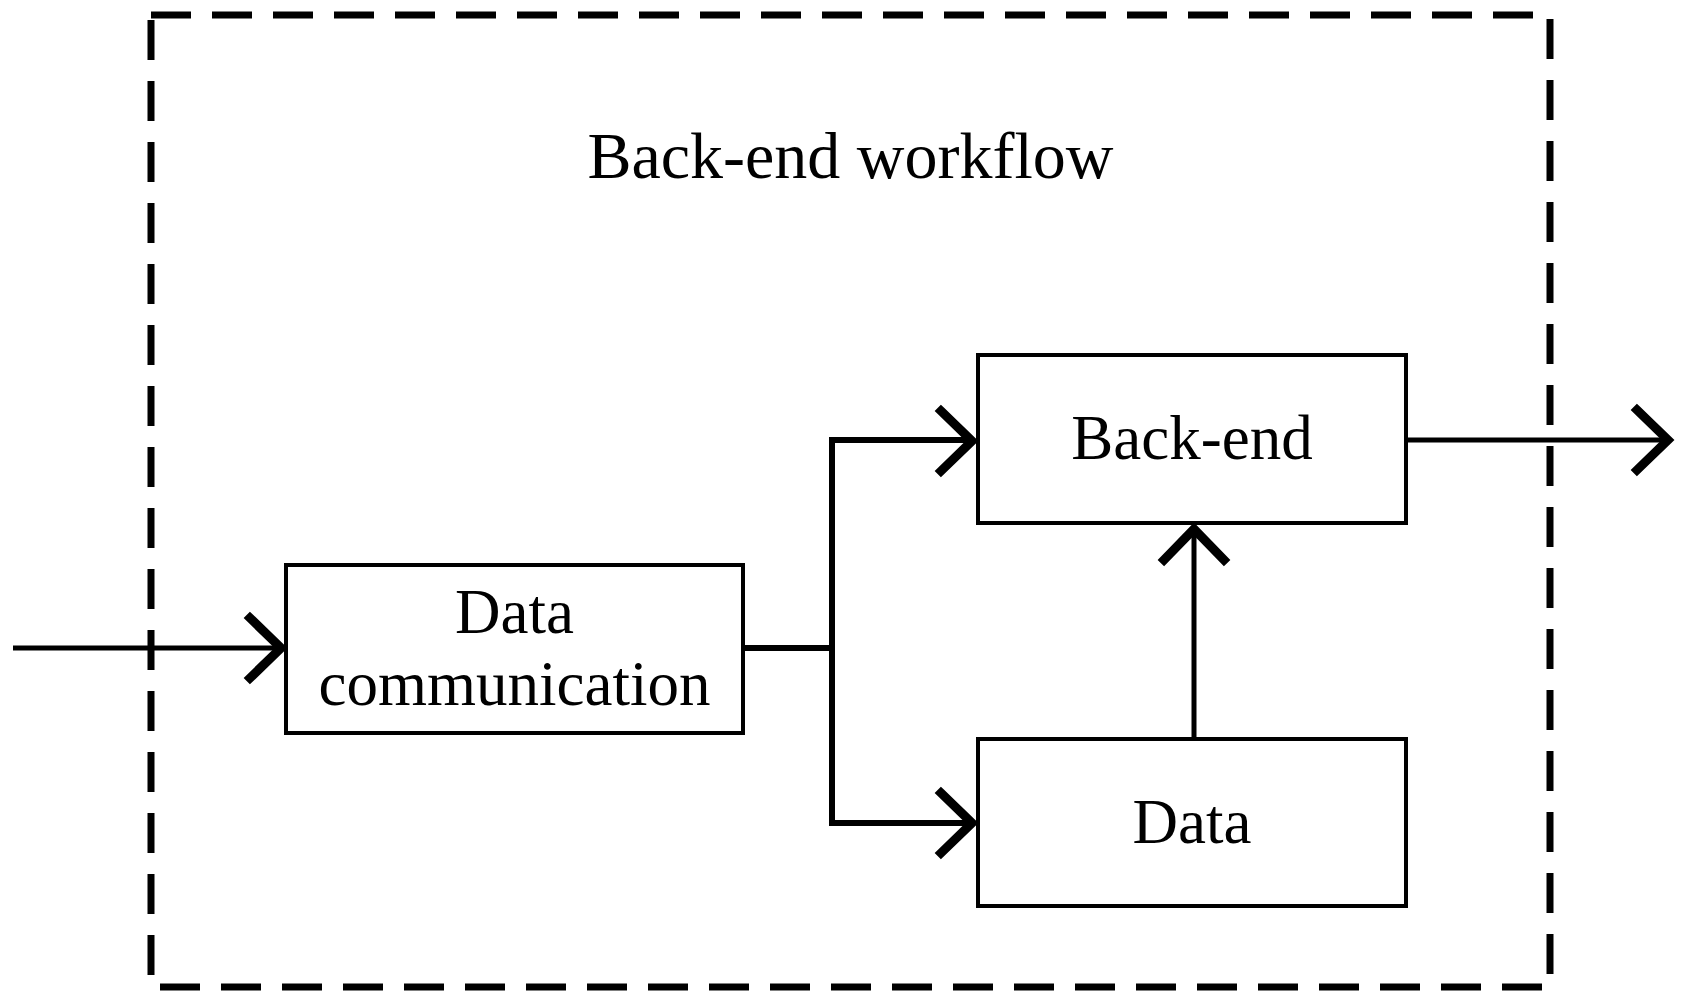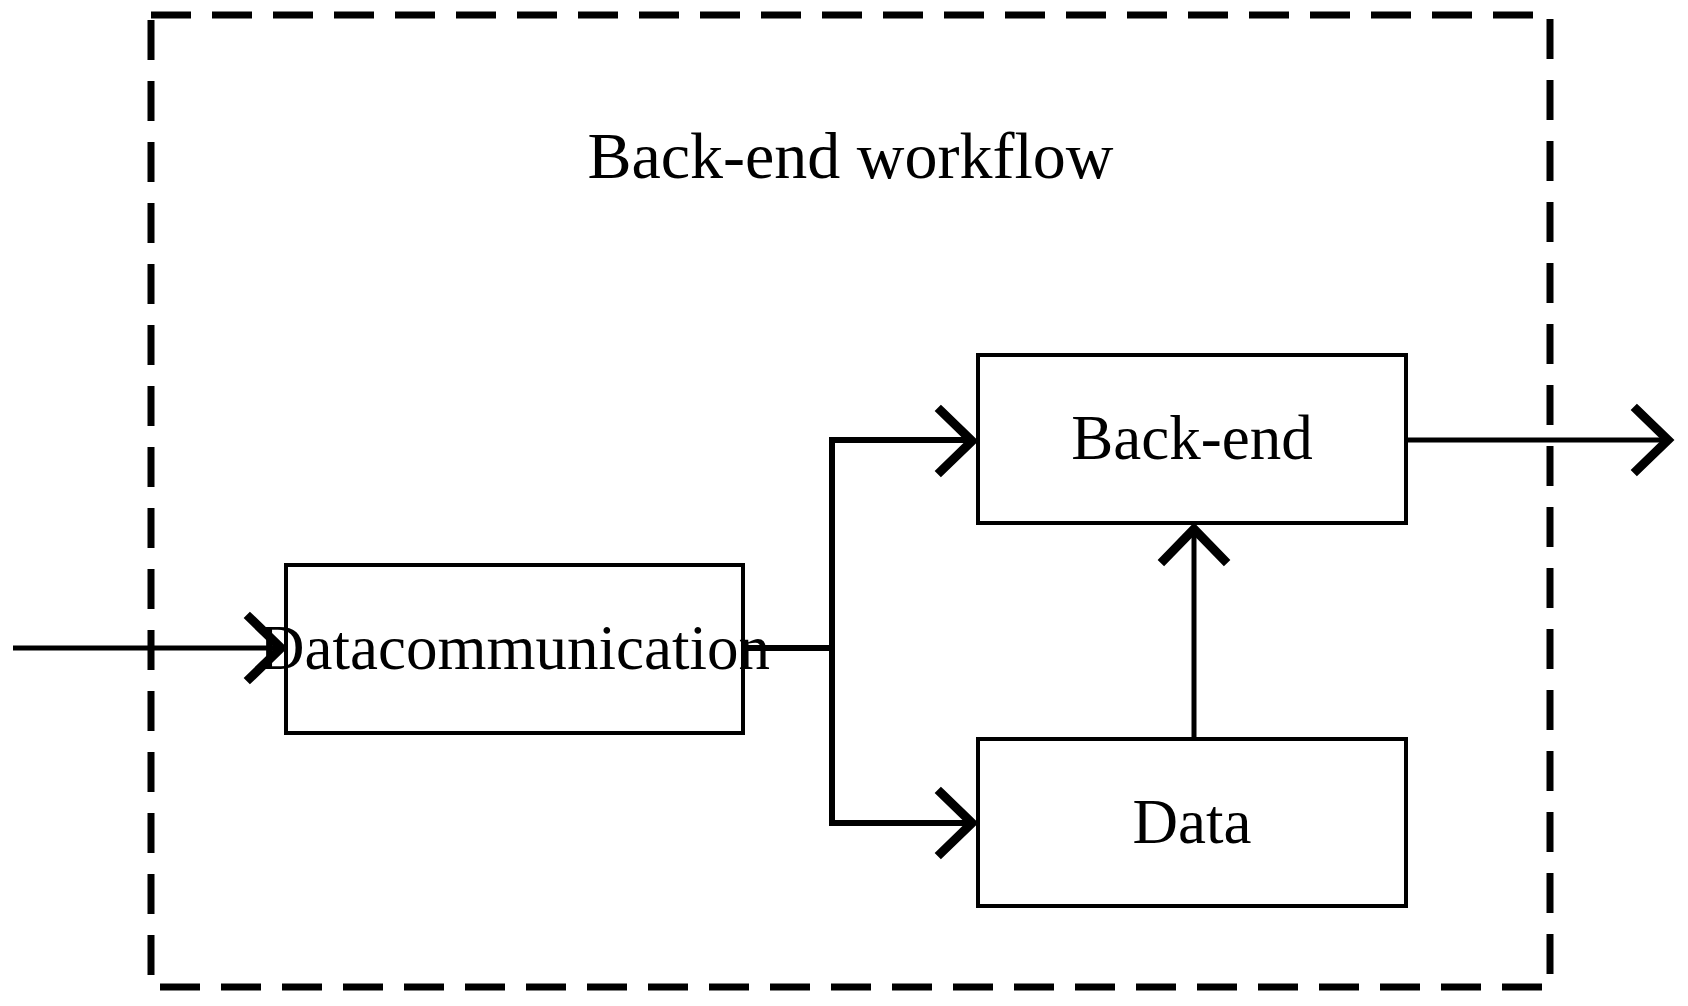--- a/index.html
+++ b/index.html
@@ -31,21 +31,21 @@
     line-height: 76px;
     color: #000000;
     white-space: nowrap;
   }
   .node {
     position: absolute;
     box-sizing: border-box;
     background: #ffffff;
     border: 4px solid #000000;
     display: flex;
-    flex-direction: row;
+    flex-direction: column;
     align-items: center;
     justify-content: center;
     text-align: center;
     font-size: 63px;
     line-height: 1.14;
     color: #000000;
     white-space: nowrap;
   }
   .node-data-communication { left: 284px; top: 563px; width: 461px; height: 172px; }
   .node-back-end-service   { left: 976px; top: 353px; width: 432px; height: 172px; }

